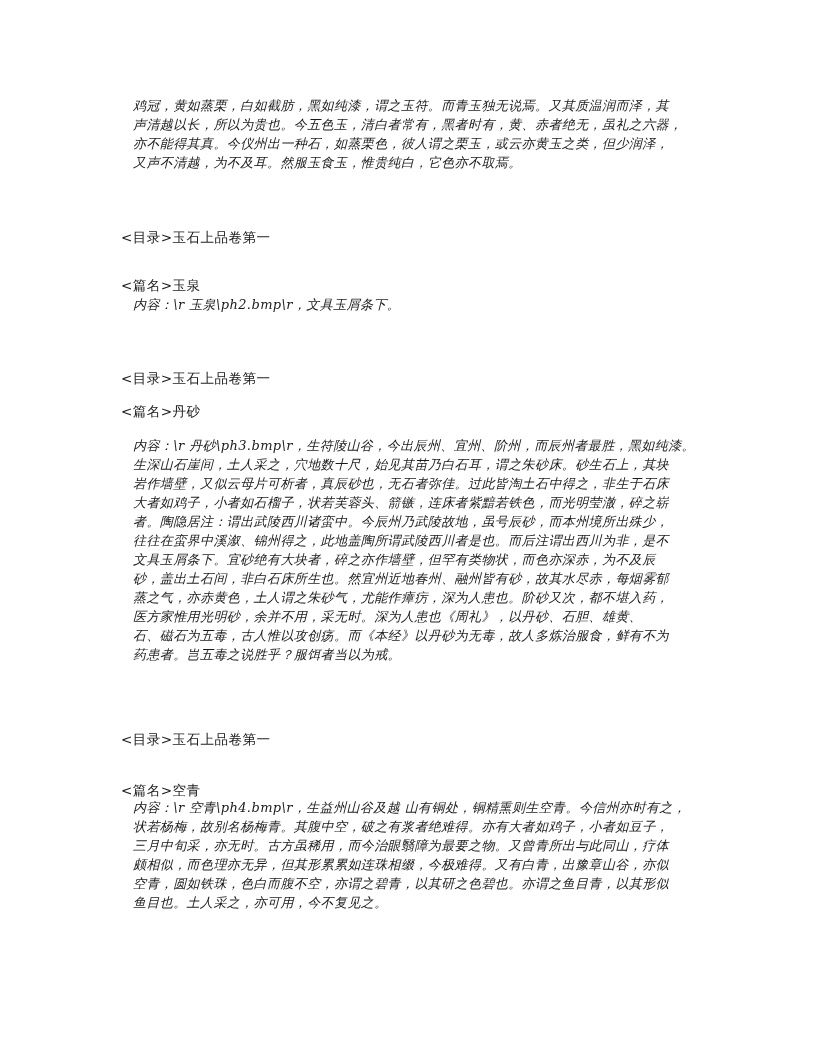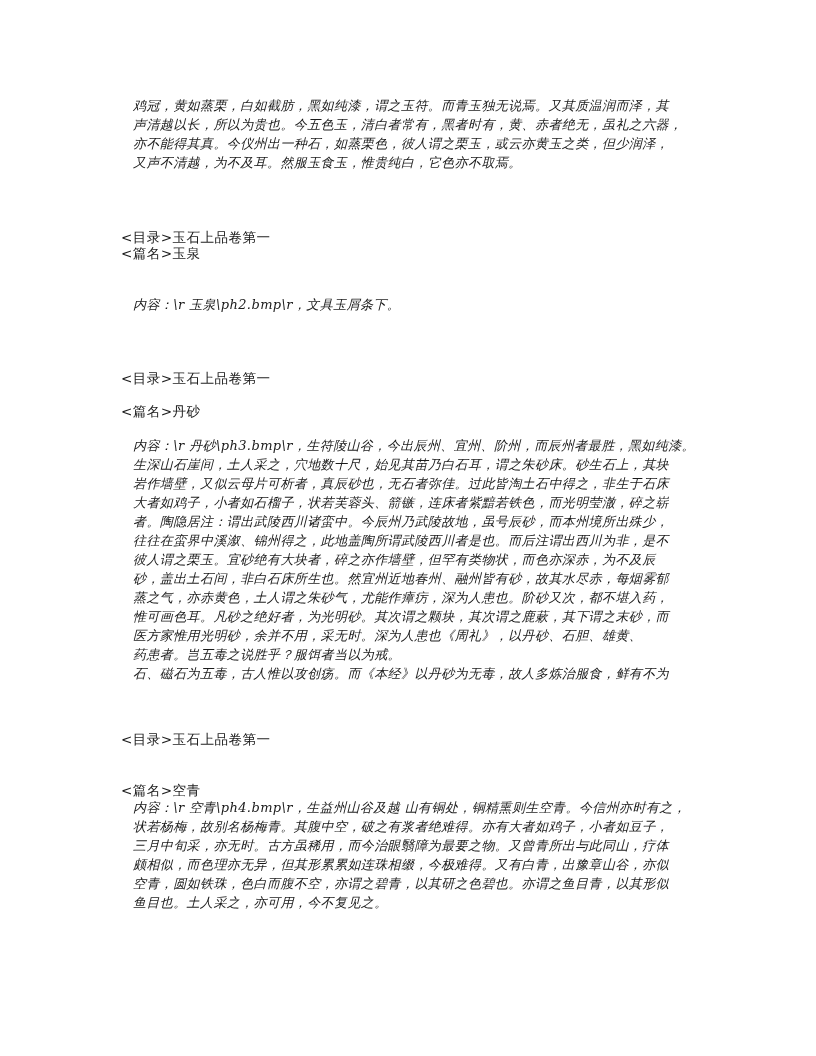--- a/index.html
+++ b/index.html
@@ -48,41 +48,40 @@
 <div class="page">
 
   <div class="line-block" style="top:96px;">
     <span class="ln">鸡冠，黄如蒸栗，白如截肪，黑如纯漆，谓之玉符。而青玉独无说焉。又其质温润而泽，其</span>
     <span class="ln">声清越以长，所以为贵也。今五色玉，清白者常有，黑者时有，黄、赤者绝无，虽礼之六器，</span>
     <span class="ln">亦不能得其真。今仪州出一种石，如蒸栗色，彼人谓之栗玉，或云亦黄玉之类，但少润泽，</span>
     <span class="ln">又声不清越，为不及耳。然服玉食玉，惟贵纯白，它色亦不取焉。</span>
   </div>
 
   <div class="meta-line" style="top:228px;">&lt;目录&gt;玉石上品卷第一</div>
-  <div class="meta-line" style="top:244px;text-align:center;">&lt;篇名&gt;玉泉</div>
+  <div class="meta-line" style="top:276px;text-align:center;">&lt;篇名&gt;玉泉</div>
   <div class="line-block" style="top:295px;">
     <span class="ln">内容：\r 玉泉\ph2.bmp\r，文具玉屑条下。</span>
   </div>
 
   <div class="meta-line" style="top:369px;">&lt;目录&gt;玉石上品卷第一</div>
   <div class="meta-line" style="top:402px;">&lt;篇名&gt;丹砂</div>
   <div class="line-block" style="top:436px;">
     <span class="ln">内容：\r 丹砂\ph3.bmp\r，生符陵山谷，今出辰州、宜州、阶州，而辰州者最胜，黑如纯漆。</span>
     <span class="ln">生深山石崖间，土人采之，穴地数十尺，始见其苗乃白石耳，谓之朱砂床。砂生石上，其块</span>
     <span class="ln">岩作墙壁，又似云母片可析者，真辰砂也，无石者弥佳。过此皆淘土石中得之，非生于石床</span>
     <span class="ln">大者如鸡子，小者如石榴子，状若芙蓉头、箭镞，连床者紫黯若铁色，而光明莹澈，碎之崭</span>
     <span class="ln">者。陶隐居注：谓出武陵西川诸蛮中。今辰州乃武陵故地，虽号辰砂，而本州境所出殊少，</span>
     <span class="ln">往往在蛮界中溪溆、锦州得之，此地盖陶所谓武陵西川者是也。而后注谓出西川为非，是不</span>
-    <span class="ln">彼人谓之栗玉。宜砂绝有大块者，碎之亦作墙壁，但罕有类物状，而色亦深赤，为不及辰</span>
+    <span class="ln">文具玉屑条下。宜砂绝有大块者，碎之亦作墙壁，但罕有类物状，而色亦深赤，为不及辰</span>
     <span class="ln">砂，盖出土石间，非白石床所生也。然宜州近地春州、融州皆有砂，故其水尽赤，每烟雾郁</span>
     <span class="ln">蒸之气，亦赤黄色，土人谓之朱砂气，尤能作瘴疠，深为人患也。阶砂又次，都不堪入药，</span>
-    <span class="ln">惟可画色耳。凡砂之绝好者，为光明砂。其次谓之颗块，其次谓之鹿蔌，其下谓之末砂，而</span>
     <span class="ln">医方家惟用光明砂，余并不用，采无时。深为人患也《周礼》，以丹砂、石胆、雄黄、</span>
+    <span class="ln">石、磁石为五毒，古人惟以攻创疡。而《本经》以丹砂为无毒，故人多炼治服食，鲜有不为</span>
     <span class="ln">药患者。岂五毒之说胜乎？服饵者当以为戒。</span>
-    <span class="ln">石、磁石为五毒，古人惟以攻创疡。而《本经》以丹砂为无毒，故人多炼治服食，鲜有不为</span>
   </div>
 
   <div class="meta-line" style="top:730px;">&lt;目录&gt;玉石上品卷第一</div>
   <div class="meta-line" style="top:781px;">&lt;篇名&gt;空青</div>
   <div class="line-block" style="top:798px;">
     <span class="ln">内容：\r 空青\ph4.bmp\r，生益州山谷及越 山有铜处，铜精熏则生空青。今信州亦时有之，</span>
     <span class="ln">状若杨梅，故别名杨梅青。其腹中空，破之有浆者绝难得。亦有大者如鸡子，小者如豆子，</span>
     <span class="ln">三月中旬采，亦无时。古方虽稀用，而今治眼翳障为最要之物。又曾青所出与此同山，疗体</span>
     <span class="ln">颇相似，而色理亦无异，但其形累累如连珠相缀，今极难得。又有白青，出豫章山谷，亦似</span>
     <span class="ln">空青，圆如铁珠，色白而腹不空，亦谓之碧青，以其研之色碧也。亦谓之鱼目青，以其形似</span>

